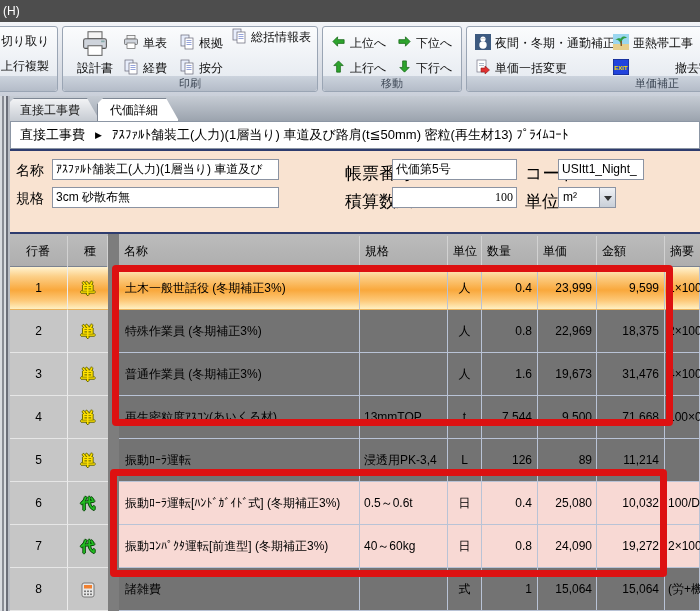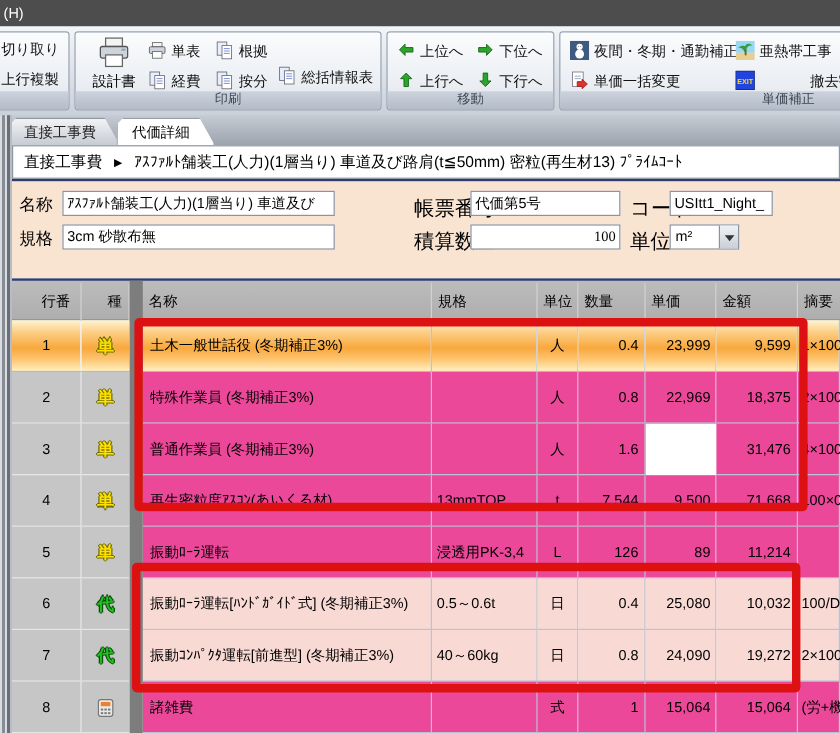--- a/index.html
+++ b/index.html
@@ -36,34 +36,34 @@
   .finput { position:absolute; background:#fff; border:1px solid #8b93a2; height:21px; font-size:12px; line-height:19px; padding:0 3px; white-space:nowrap; overflow:hidden; }
   .finput.num { text-align:right; }
   .dropdown { position:absolute; background:#fff; border:1px solid #8b93a2; height:21px; font-size:12px; line-height:19px; padding:0 18px 0 4px; }
   .dropdown .dbtn { position:absolute; right:0; top:0; width:16px; height:19px; background:linear-gradient(#f0f2f5,#c9cfd8); border-left:1px solid #8b93a2; }
   .dropdown .dbtn::after { content:""; position:absolute; left:4px; top:8px; border:4px solid transparent; border-top:5px solid #333; }
 
   
   .dtable { position:absolute; left:10px; top:232px; width:690px; height:379px; background:#fff; }
   .thead { position:absolute; left:0; top:0; width:690px; height:35px; background:linear-gradient(#bcbcbc,#aeaeae); border-top:2px solid #2e3c6e; border-bottom:1px solid #7a8290; }
   .hcell { position:absolute; top:2px; height:31px; line-height:31px; font-size:12px; color:#000; border-right:1px solid #d2d2d2; padding-left:5px; }
-  .hcell.ctr { text-align:center; padding-left:16px; }
+  .hcell.ctr { text-align:left; padding-left:16px; }
   .strip { position:absolute; left:98px; top:2px; width:11px; height:377px; background:#7d7d7d; z-index:3; }
   .trow { position:absolute; left:0; width:690px; height:43px; }
   .cell { position:absolute; top:0; height:43px; font-size:12px; line-height:42px; white-space:nowrap; overflow:hidden; color:#000; }
   .c-num   { left:0;   width:58px; background:#c6c6c6; border-right:1px solid #ececec; border-bottom:1px solid #e6e6e6; text-align:center; }
   .c-type  { left:58px; width:40px; background:#c6c6c6; border-bottom:1px solid #e6e6e6; text-align:center; }
   .c-name  { left:109px; width:241px; padding-left:6px; }
   .c-spec  { left:350px; width:88px; padding-left:4px; }
   .c-unit  { left:438px; width:34px; text-align:center; }
   .c-qty   { left:472px; width:56px; text-align:right; padding-right:5px; }
   .c-price { left:528px; width:59px; text-align:right; padding-right:4px; }
   .c-amount{ left:587px; width:68px; text-align:right; padding-right:5px; }
   .c-note  { left:655px; width:35px; padding-left:3px; overflow:visible; }
-  .c-name,.c-spec,.c-unit,.c-qty,.c-price,.c-amount,.c-note { background:#ec4899; border-right:1px solid #b9c3d6; border-bottom:1px solid #b9c3d6; }
+  .c-name,.c-spec,.c-unit,.c-qty,.c-price,.c-amount,.c-note { background:#737373; border-right:1px solid #b9c3d6; border-bottom:1px solid #b9c3d6; }
   .trow.pink .c-name,.trow.pink .c-spec,.trow.pink .c-unit,.trow.pink .c-qty,.trow.pink .c-price,.trow.pink .c-amount,.trow.pink .c-note { background:#f8d9d4; }
   .trow.sel .cell { background:linear-gradient(180deg,#fff3d0 0%,#fcd089 22%,#f9a83c 55%,#fdc979 80%,#fff0c2 100%); border-bottom-color:#e8b25e; }
   .kicon { font-size:14px; font-weight:bold; line-height:42px; }
   .kicon.tan { color:#ffe000; text-shadow:1px 0 0 #6b6b00,-1px 0 0 #6b6b00,0 1px 0 #6b6b00,0 -1px 0 #6b6b00; }
   .kicon.dai { color:#22c122; text-shadow:1px 0 0 #0c4d0c,-1px 0 0 #0c4d0c,0 1px 0 #0c4d0c,0 -1px 0 #0c4d0c; }
   .c-type svg { vertical-align:middle; }
 
   
   .redbox { position:absolute; border:7px solid #dd1111; border-radius:4px; z-index:50; pointer-events:none; }
   .redbox1 { left:112px; top:265px; width:561px; height:161px; }
@@ -125,21 +125,21 @@
       <span>根拠</span>
     </div>
     <div class="ritem" style="left:116px;top:32px;">
       <span><svg width="16" height="16" viewBox="0 0 16 16">
             <rect x="2" y="1" width="8" height="11" fill="#e8eefc" stroke="#667" stroke-width=".7"></rect>
             <rect x="6" y="4" width="8" height="11" fill="#fff" stroke="#667" stroke-width=".7"></rect>
             <path d="M7.5 6.5h5M7.5 8.5h5M7.5 10.5h5" stroke="#7a8bd0" stroke-width=".8"></path>
           </svg></span>
       <span>按分</span>
     </div>
-    <div class="ritem" style="left:168px;top:28px;">
+    <div class="ritem" style="left:168px;top:1px;">
       <span><svg width="16" height="16" viewBox="0 0 16 16">
             <rect x="2" y="1" width="8" height="11" fill="#e8eefc" stroke="#667" stroke-width=".7"></rect>
             <rect x="6" y="4" width="8" height="11" fill="#fff" stroke="#667" stroke-width=".7"></rect>
             <path d="M7.5 6.5h5M7.5 8.5h5M7.5 10.5h5" stroke="#7a8bd0" stroke-width=".8"></path>
           </svg></span>
       <span>総括情報表</span>
     </div>
     <div class="glabel">印刷</div>
   </div>
 
@@ -277,20 +277,21 @@
     <div class="cell c-note">2×100/</div>
   </div>
 
   <div class="trow" style="top:121px;">
     <div class="cell c-num">3</div>
     <div class="cell c-type"><span class="kicon tan">単</span></div>
     <div class="cell c-name">普通作業員 (冬期補正3%)</div>
     <div class="cell c-spec"></div>
     <div class="cell c-unit">人</div>
     <div class="cell c-qty">1.6</div>
+    <div class="cell c-price">19,673</div>
     <div class="cell c-amount">31,476</div>
     <div class="cell c-note">4×100/</div>
   </div>
 
   <div class="trow" style="top:164px;">
     <div class="cell c-num">4</div>
     <div class="cell c-type"><span class="kicon tan">単</span></div>
     <div class="cell c-name">再生密粒度ｱｽｺﾝ(あいくる材)</div>
     <div class="cell c-spec">13mmTOP</div>
     <div class="cell c-unit">t</div>

